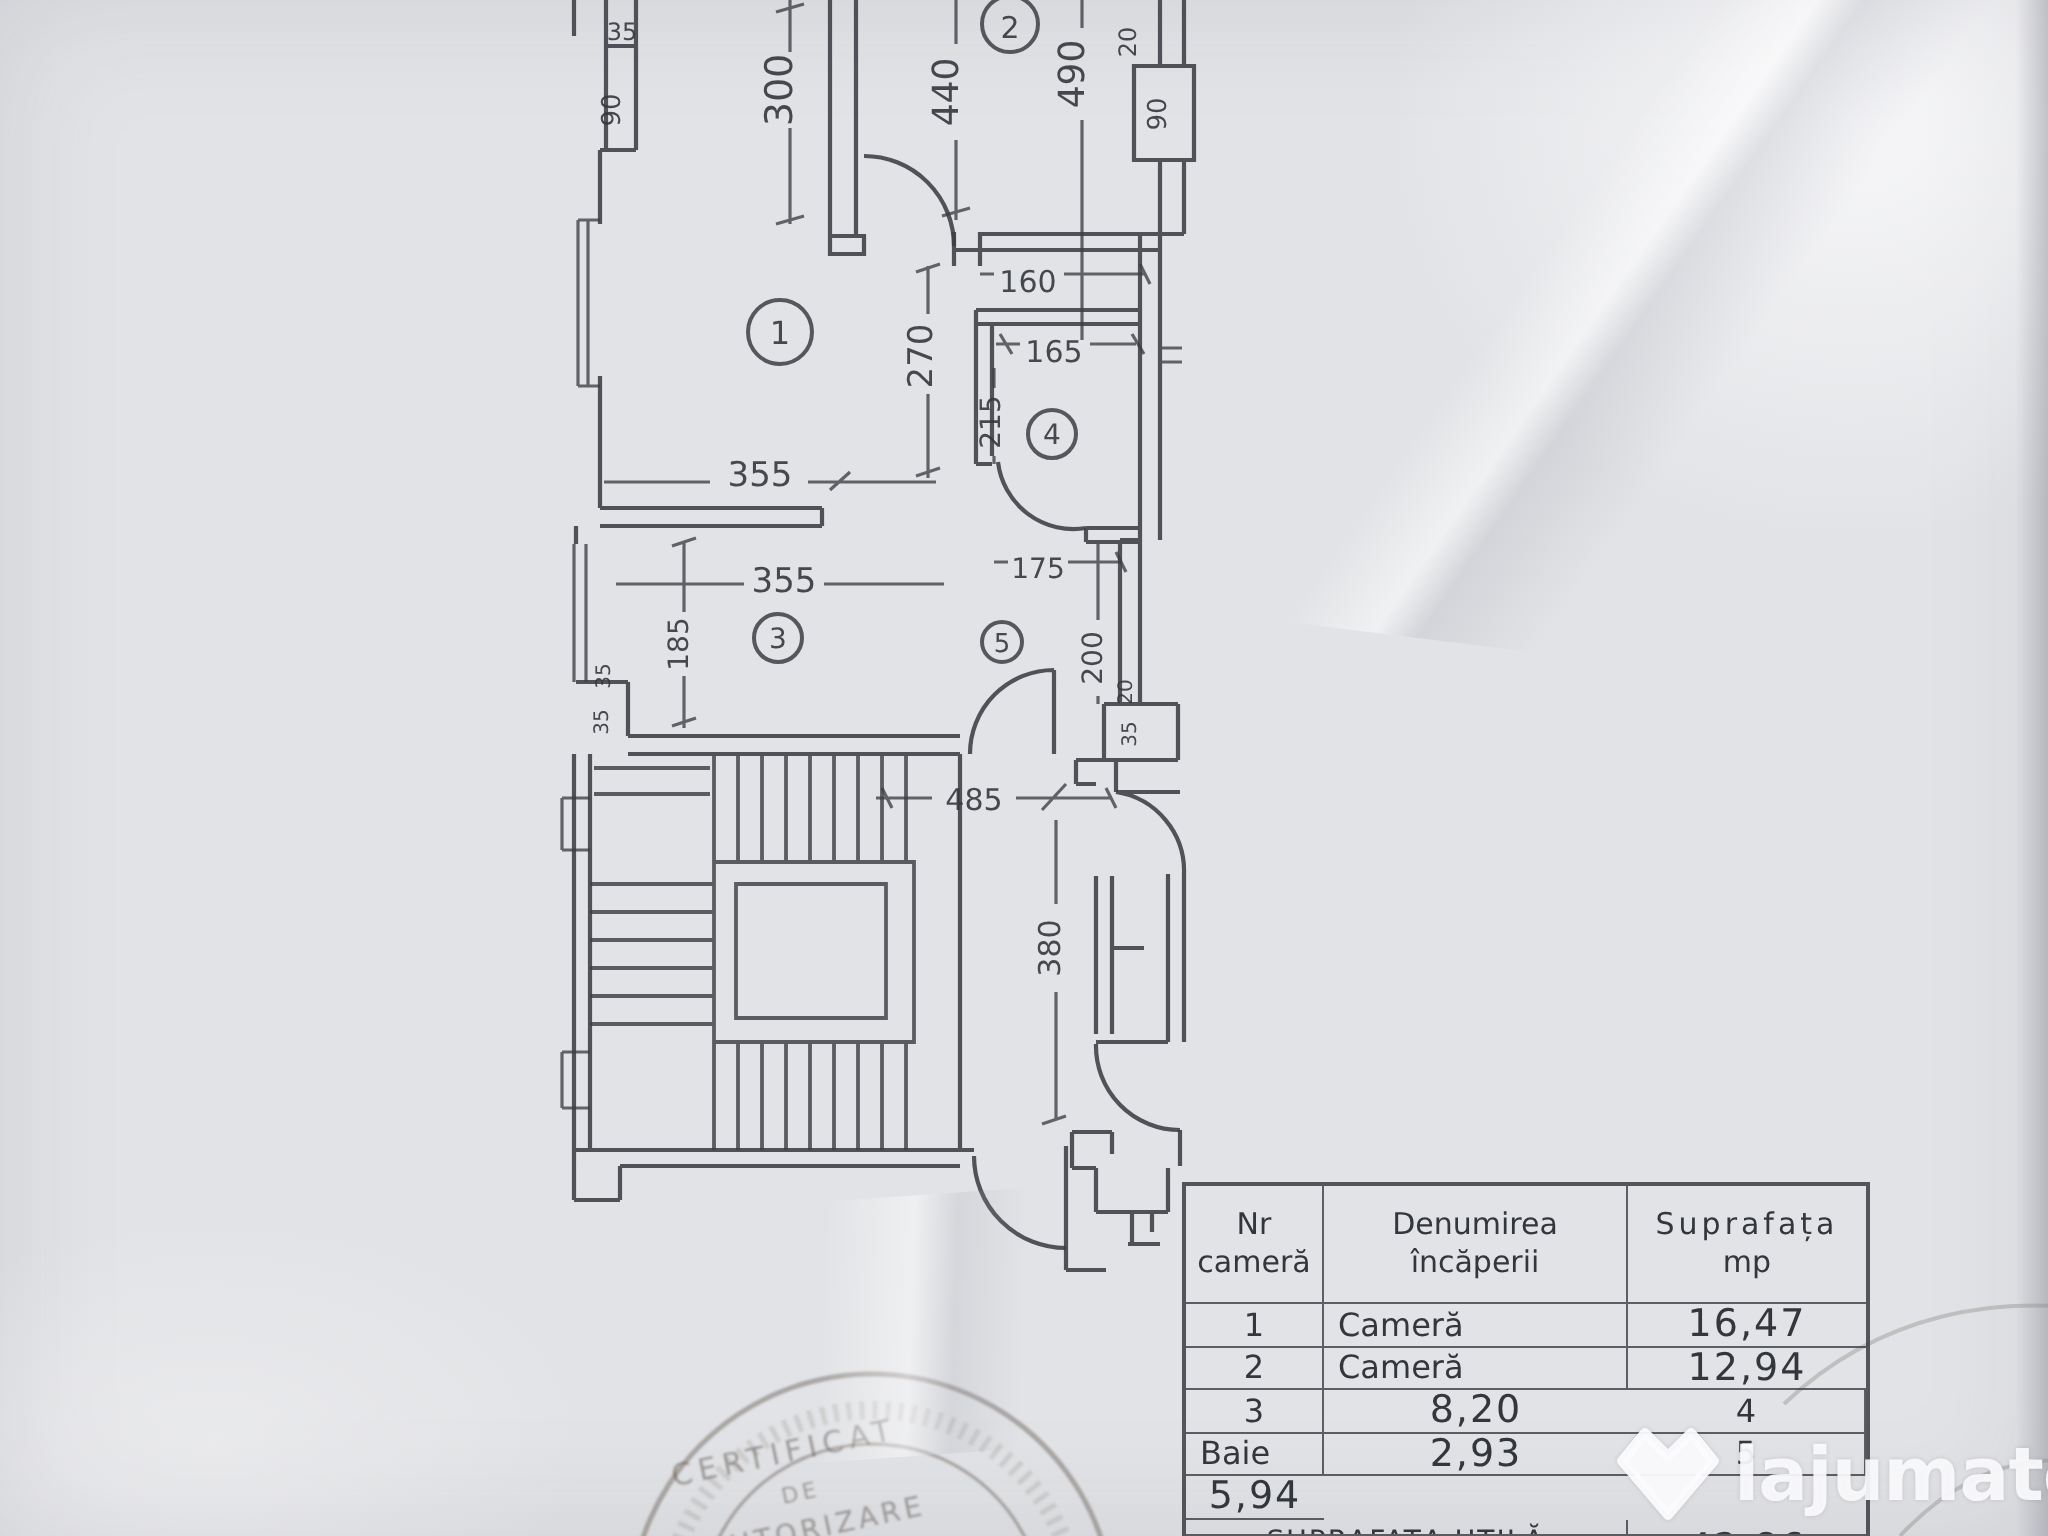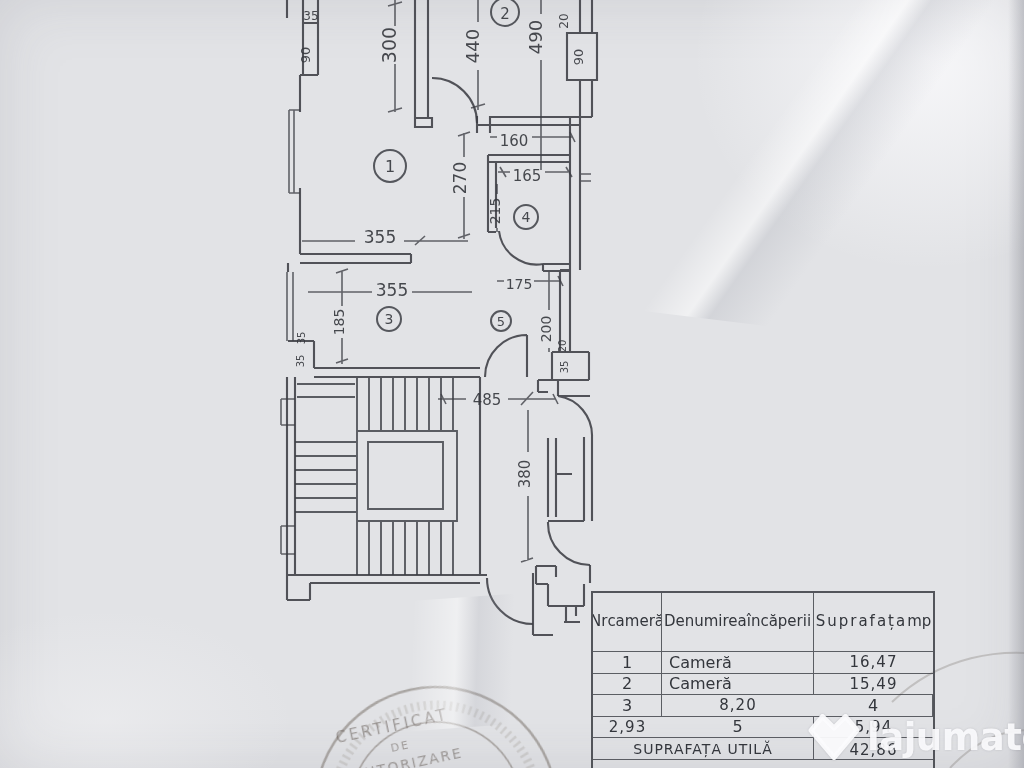--- a/index.html
+++ b/index.html
@@ -29,25 +29,25 @@
   .stamp-txt{fill:rgba(104,95,88,.6) !important;}
   
   .areatable{position:absolute;left:591px;top:591px;width:344px;height:177px;
         border:2px solid rgba(58,60,66,.85);border-bottom:none;box-sizing:border-box;
         display:grid;grid-template-columns:69px 152px 119px;
         grid-template-rows:59px 21.5px 21.5px 21.5px 21.5px 21.5px 1fr;
         color:#33363c;background:transparent;}
   .tcell{border-right:1.5px solid rgba(58,60,66,.8);border-bottom:1.5px solid rgba(58,60,66,.8);
         display:flex;align-items:center;justify-content:center;box-sizing:border-box;overflow:hidden;}
   .tcell.lastcol{border-right:none;}
-  .tcell.hdr{flex-direction:row;line-height:1.3;font-size:15px;text-align:center;justify-content:center;}
+  .tcell.hdr{flex-direction:column;line-height:1.3;font-size:15px;text-align:center;justify-content:center;}
   .hdr .sp{letter-spacing:2px;}
   .tcell.name{justify-content:flex-start;padding-left:7px;font-size:16px;}
   .tcell.nr{font-size:16px;}
-  .tcell.val{font-size:15px;letter-spacing:1px;}
+  .tcell.val{font-size:19px;letter-spacing:1px;}
   .tcell.footer-label{grid-column:1 / 3;font-size:14px;letter-spacing:1px;align-items:flex-start;padding-top:3px;}
   .tcell.footer-val{align-items:flex-start;padding-top:3px;}
   
   .watermark{position:absolute;left:806px;top:710px;height:54px;display:flex;align-items:center;gap:5px;
         filter:drop-shadow(0 0 1px rgba(60,60,70,.18));}
   .watermark .brand{font-size:37px;font-weight:bold;color:rgba(251,251,253,.93);letter-spacing:-.5px;}
 </style>
 </head>
 <body>
 
@@ -199,26 +199,27 @@
       <span class="sp">Suprafața</span>
       <span>mp</span>
     </div>
 
     <div class="tcell nr">1</div>
     <div class="tcell name">Cameră</div>
     <div class="tcell val lastcol">16,47</div>
 
     <div class="tcell nr">2</div>
     <div class="tcell name">Cameră</div>
-    <div class="tcell val lastcol">15,49</div>
+    <div class="tcell val lastcol">12,94</div>
 
     <div class="tcell nr">3</div>
     <div class="tcell val lastcol">8,20</div>
 
     <div class="tcell nr">4</div>
+    <div class="tcell name">Baie</div>
     <div class="tcell val lastcol">2,93</div>
 
     <div class="tcell nr">5</div>
     <div class="tcell val lastcol">5,94</div>
 
     <div class="tcell footer-label">SUPRAFAȚA UTILĂ</div>
     <div class="tcell val lastcol footer-val">42,86</div>
   </div>
 
   <div class="shine-tr"></div>

